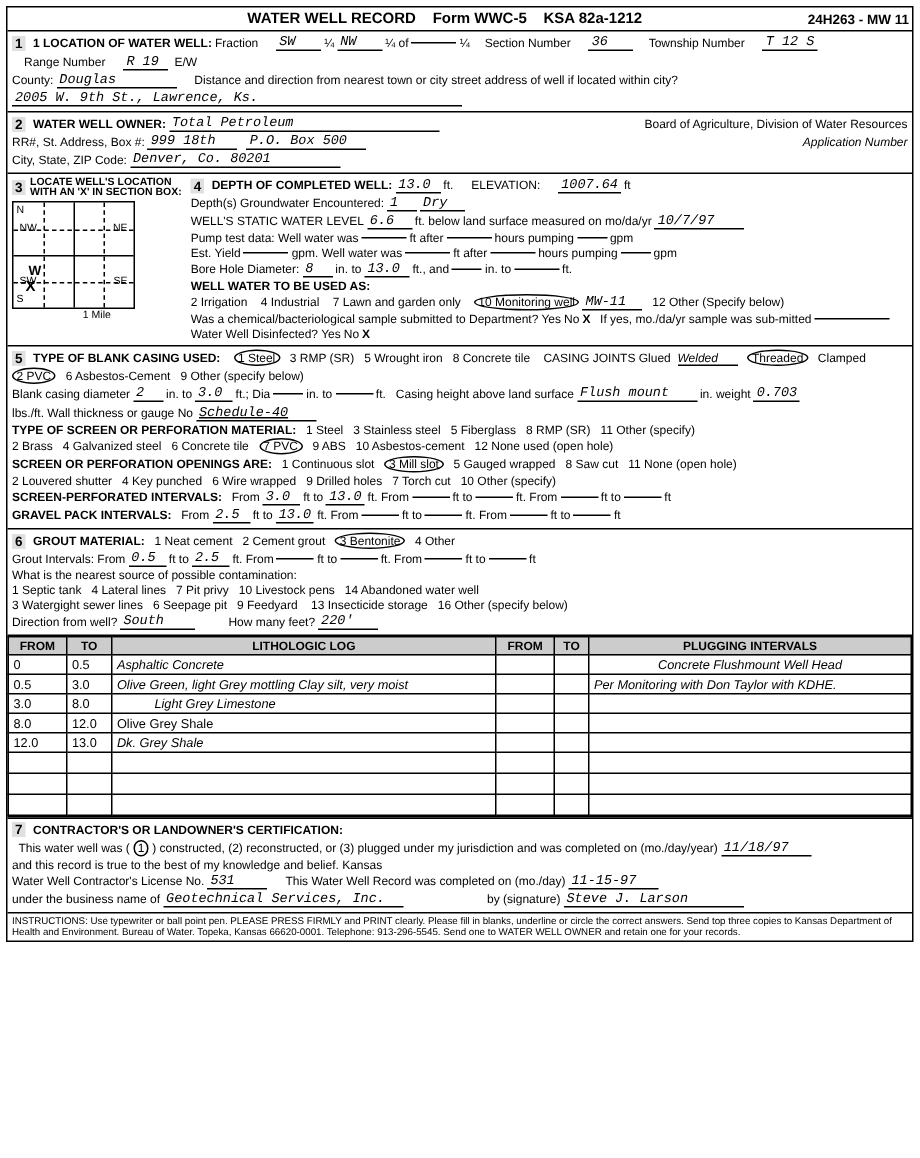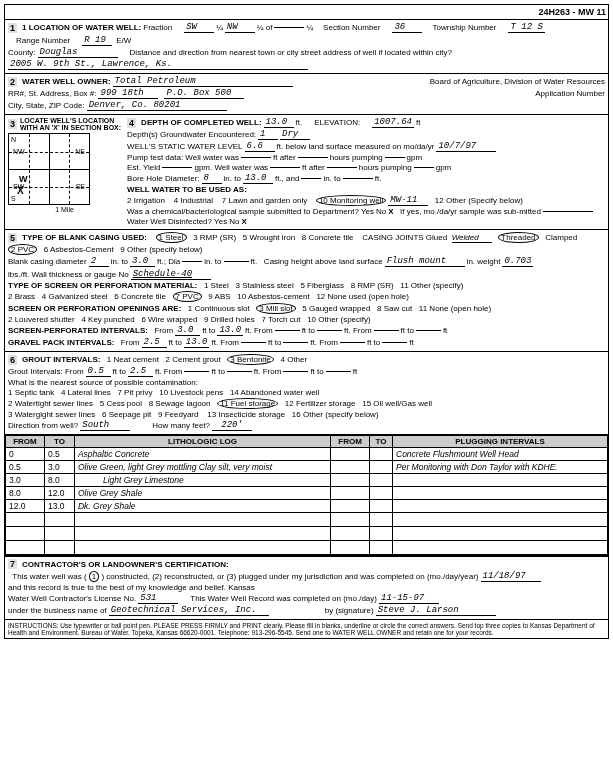--- a/index.html
+++ b/index.html
@@ -117,20 +117,27 @@
     }
     .gap { margin-right: 10px; }
   </style>
 </head>
 <body>
 
 <div class="form-container">
 
   <div class="form-title">
     <span style="font-size:8px; width:120px;"></span>
+    <span class="form-title-center">
+      <span>WATER WELL RECORD</span>
+      &nbsp;&nbsp;
+      <span>Form WWC-5</span>
+      &nbsp;&nbsp;
+      <span>KSA 82a-1212</span>
+    </span>
     <span class="form-title-right" style="width:140px;">24H263 - MW 11</span>
   </div>
 
   <div class="section">
     <div class="flex-row">
       <span class="section-num">1</span>
       <span class="field-label bold">1 LOCATION OF WATER WELL:</span>
       <span class="field-label gap">Fraction</span>
       <span class="field-value handwritten">SW</span>
       <span class="field-label">¼</span>
@@ -160,21 +167,21 @@
     <div class="flex-row">
       <span class="section-num">2</span>
       <span class="field-label bold">WATER WELL OWNER:</span>
       <span class="field-value handwritten xwide" style="min-width:180px;">Total Petroleum</span>
       <span class="field-label" style="margin-left:auto;">Board of Agriculture, Division of Water Resources</span>
     </div>
     <div class="flex-row">
       <span class="field-label">RR#, St. Address, Box #:</span>
       <span class="field-value handwritten" style="min-width:60px;">999 18th</span>
       <span class="field-value handwritten" style="min-width:80px; margin-left:4px;">P.O. Box 500</span>
-      <span class="field-label" style="margin-left:auto;">Application Number</span>
+      <span class="field-label" style="margin-left:auto;font-style:italic;">Application Number</span>
     </div>
     <div class="flex-row">
       <span class="field-label">City, State, ZIP Code:</span>
       <span class="field-value handwritten" style="min-width:140px;">Denver, Co. 80201</span>
     </div>
   </div>
 
   <div class="section">
     <div style="display:flex; align-items:flex-start;">
 
@@ -379,21 +386,21 @@
       <span class="field-value handwritten" style="min-width:25px;"></span>
       <span class="field-label">ft to</span>
       <span class="field-value handwritten" style="min-width:25px;"></span>
       <span class="field-label">ft</span>
     </div>
   </div>
 
   <div class="section">
     <div class="flex-row">
       <span class="section-num">6</span>
-      <span class="field-label bold">GROUT INTERVALS:</span>
+      <span class="field-label bold">GROUT MATERIAL:</span>
       <span class="field-label">
         &nbsp; 1 Neat cement &nbsp; 2 Cement grout &nbsp;
         <span class="circled">3 Bentonite</span>
         &nbsp; 4 Other
       </span>
     </div>
     <div class="flex-row">
       <span class="field-label">Grout Intervals: From</span>
       <span class="field-value handwritten" style="min-width:25px;">0.5</span>
       <span class="field-label">ft to</span>
@@ -411,35 +418,28 @@
     <div class="flex-row">
       <span class="field-label">What is the nearest source of possible contamination:</span>
     </div>
     <div class="flex-row">
       <span class="field-label">
         1 Septic tank &nbsp; 4 Lateral lines &nbsp; 7 Pit privy &nbsp; 10 Livestock pens &nbsp; 14 Abandoned water well
       </span>
     </div>
     <div class="flex-row">
       <span class="field-label">
-        2 Watertight sewer lines &nbsp; 5 Cess pool &nbsp; 8 Sewage lagoon &nbsp;
-        <span class="circled">11 Fuel storage</span>
-        &nbsp; 12 Fertilizer storage &nbsp; 15 Oil well/Gas well
-      </span>
-    </div>
-    <div class="flex-row">
-      <span class="field-label">
         3 Watergight sewer lines &nbsp; 6 Seepage pit &nbsp; 9 Feedyard &nbsp;&nbsp; 13 Insecticide storage &nbsp; 16 Other (specify below)
       </span>
     </div>
     <div class="flex-row">
       <span class="field-label">Direction from well?</span>
       <span class="field-value handwritten" style="min-width:50px;">South</span>
       <span class="field-label" style="margin-left:20px;">How many feet?</span>
-      <span class="field-value handwritten" style="min-width:40px;text-align:center;">220'</span>
+      <span class="field-value handwritten" style="min-width:40px;">220'</span>
     </div>
   </div>
 
   <div class="section" style="padding:0;">
     <table class="litho-table">
       <thead>
         <tr>
           <th>FROM</th>
           <th>TO</th>
           <th>LITHOLOGIC LOG</th>
@@ -448,42 +448,42 @@
           <th>PLUGGING INTERVALS</th>
         </tr>
       </thead>
       <tbody>
         <tr>
           <td>0</td>
           <td>0.5</td>
           <td style="font-style:italic;">Asphaltic Concrete</td>
           <td></td>
           <td></td>
-          <td style="font-style:italic;">Concrete Flushmount Well Head</td>
+          <td style="font-style:italic;text-align:center;">Concrete Flushmount Well Head</td>
         </tr>
         <tr>
           <td>0.5</td>
           <td>3.0</td>
           <td style="font-style:italic;">Olive Green, light Grey mottling Clay silt, very moist</td>
           <td></td>
           <td></td>
           <td style="font-style:italic;">Per Monitoring with Don Taylor with KDHE.</td>
         </tr>
         <tr>
           <td>3.0</td>
           <td>8.0</td>
           <td style="font-style:italic;padding-left:28px;">Light Grey Limestone</td>
           <td></td>
           <td></td>
           <td></td>
         </tr>
         <tr>
           <td>8.0</td>
           <td>12.0</td>
-          <td style="font-style:italic;">Olive Grey Shale</td>
+          <td style="">Olive Grey Shale</td>
           <td></td>
           <td></td>
           <td></td>
         </tr>
         <tr>
           <td>12.0</td>
           <td>13.0</td>
           <td style="font-style:italic;">Dk. Grey Shale</td>
           <td></td>
           <td></td>

